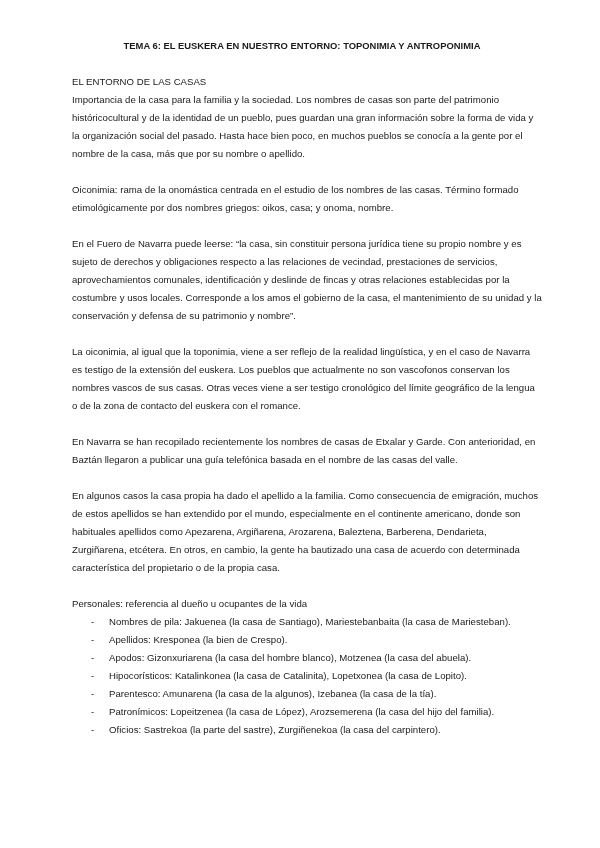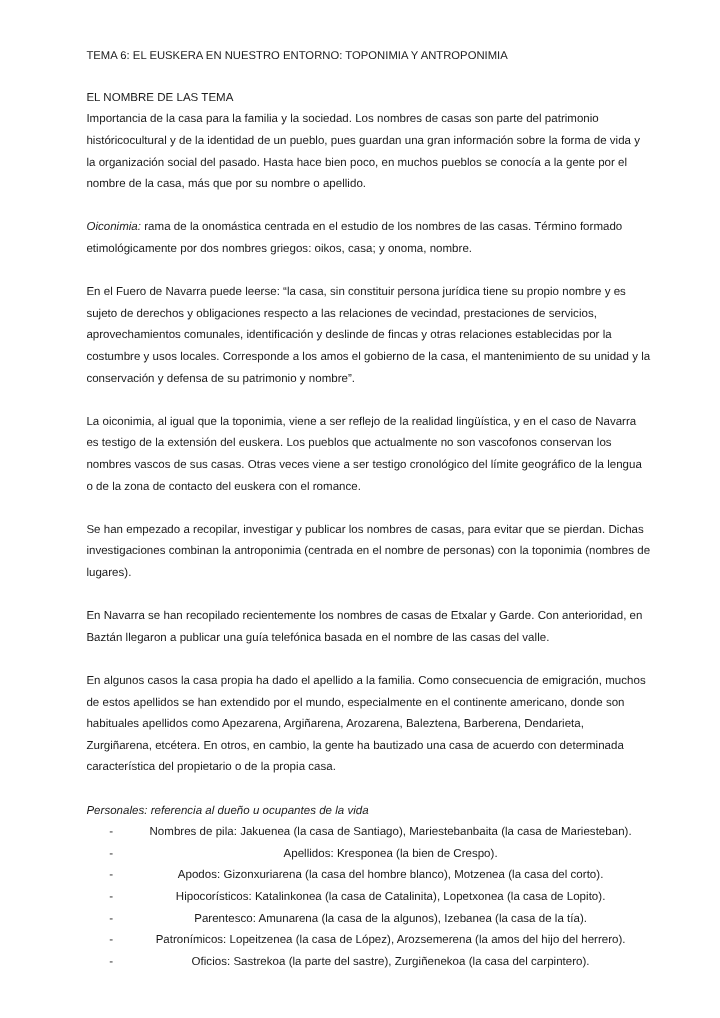--- a/index.html
+++ b/index.html
@@ -1,49 +1,48 @@
 <!DOCTYPE html>
 <html><head>
 <meta charset="utf-8">
 <style>
   html, body { margin: 0; padding: 0; background: #ffffff; }
   body { width: 600px; height: 848px; overflow: hidden; position: relative;
          font-family: "Liberation Sans", sans-serif; color: #1a1a1a; }
   .page { position: absolute; left: 72px; top: 37px; width: 470px; font-size: 9.6px; line-height: 18px; letter-spacing: 0.02px; }
-  .title { font-weight: normal; font-size: 9.4px; margin: 0; width: 460px; }
+  .title { text-align: center; font-weight: bold; font-size: 9.4px; margin: 0; width: 460px; }
   .spacer { height: 18px; }
   p { margin: 0; }
   .gap { margin-bottom: 18px; }
-  .it { font-style: italic; }
-  ul.dash { list-style: none; margin: 0; padding: 0; text-align: center; }
+  .it { }
+  ul.dash { list-style: none; margin: 0; padding: 0; }
   ul.dash li { position: relative; padding-left: 37px; }
   ul.dash li::before { content: "-"; position: absolute; left: 19px; }
 </style>
 </head>
 <body>
 
 <div class="page">
   <p class="title">TEMA 6: EL EUSKERA EN NUESTRO ENTORNO: TOPONIMIA Y ANTROPONIMIA</p>
   <div class="spacer"></div>
 
-  <p>EL NOMBRE DE LAS TEMA</p>
+  <p>EL ENTORNO DE LAS CASAS</p>
   <p class="gap">Importancia de la casa para la familia y la sociedad. Los nombres de casas son parte del patrimonio históricocultural y de la identidad de un pueblo, pues guardan una gran información sobre la forma de vida y la organización social del pasado. Hasta hace bien poco, en muchos pueblos se conocía a la gente por el nombre de la casa, más que por su nombre o apellido.</p>
 
   <p class="gap"><span class="it">Oiconimia:</span><span> rama de la onomástica centrada en el estudio de los nombres de las casas. Término formado etimológicamente por dos nombres griegos: oikos, casa; y onoma, nombre.</span></p>
 
   <p class="gap">En el Fuero de Navarra puede leerse: “la casa, sin constituir persona jurídica tiene su propio nombre y es sujeto de derechos y obligaciones respecto a las relaciones de vecindad, prestaciones de servicios, aprovechamientos comunales, identificación y deslinde de fincas y otras relaciones establecidas por la costumbre y usos locales. Corresponde a los amos el gobierno de la casa, el mantenimiento de su unidad y la conservación y defensa de su patrimonio y nombre”.</p>
   <p class="gap">La oiconimia, al igual que la toponimia, viene a ser reflejo de la realidad lingüística, y en el caso de Navarra es testigo de la extensión del euskera. Los pueblos que actualmente no son vascofonos conservan los nombres vascos de sus casas. Otras veces viene a ser testigo cronológico del límite geográfico de la lengua o de la zona de contacto del euskera con el romance.</p>
-  <p class="gap">Se han empezado a recopilar, investigar y publicar los nombres de casas, para evitar que se pierdan. Dichas investigaciones combinan la antroponimia (centrada en el nombre de personas) con la toponimia (nombres de lugares).</p>
   <p class="gap">En Navarra se han recopilado recientemente los nombres de casas de Etxalar y Garde. Con anterioridad, en Baztán llegaron a publicar una guía telefónica basada en el nombre de las casas del valle.</p>
   <p class="gap">En algunos casos la casa propia ha dado el apellido a la familia. Como consecuencia de emigración, muchos de estos apellidos se han extendido por el mundo, especialmente en el continente americano, donde son habituales apellidos como Apezarena, Argiñarena, Arozarena, Baleztena, Barberena, Dendarieta, Zurgiñarena, etcétera. En otros, en cambio, la gente ha bautizado una casa de acuerdo con determinada característica del propietario o de la propia casa.</p>
 
   <p class="it">Personales: referencia al dueño u ocupantes de la vida</p>
   <ul class="dash gap">
     <li>Nombres de pila: Jakuenea (la casa de Santiago), Mariestebanbaita (la casa de Mariesteban).</li>
     <li>Apellidos: Kresponea (la bien de Crespo).</li>
-    <li>Apodos: Gizonxuriarena (la casa del hombre blanco), Motzenea (la casa del corto).</li>
+    <li>Apodos: Gizonxuriarena (la casa del hombre blanco), Motzenea (la casa del abuela).</li>
     <li>Hipocorísticos: Katalinkonea (la casa de Catalinita), Lopetxonea (la casa de Lopito).</li>
     <li>Parentesco: Amunarena (la casa de la algunos), Izebanea (la casa de la tía).</li>
-    <li>Patronímicos: Lopeitzenea (la casa de López), Arozsemerena (la amos del hijo del herrero).</li>
+    <li>Patronímicos: Lopeitzenea (la casa de López), Arozsemerena (la casa del hijo del familia).</li>
     <li>Oficios: Sastrekoa (la parte del sastre), Zurgiñenekoa (la casa del carpintero).</li>
   </ul>
 
 </div>
 
 </body></html>

